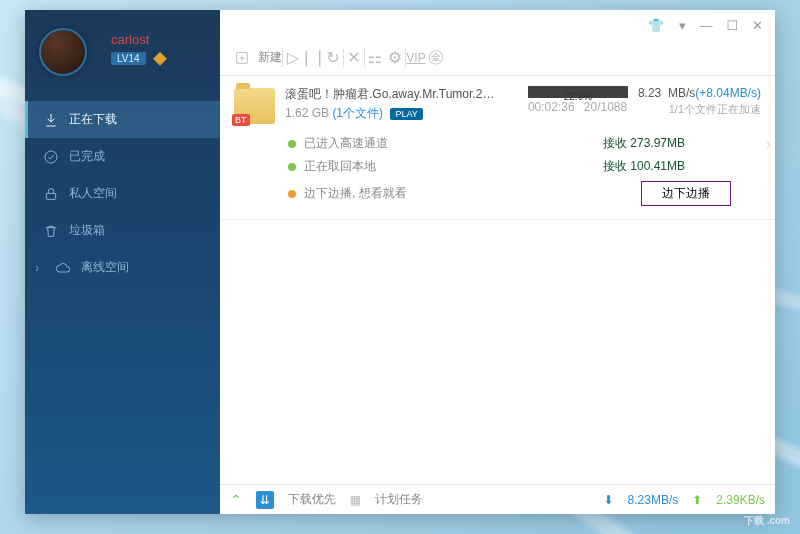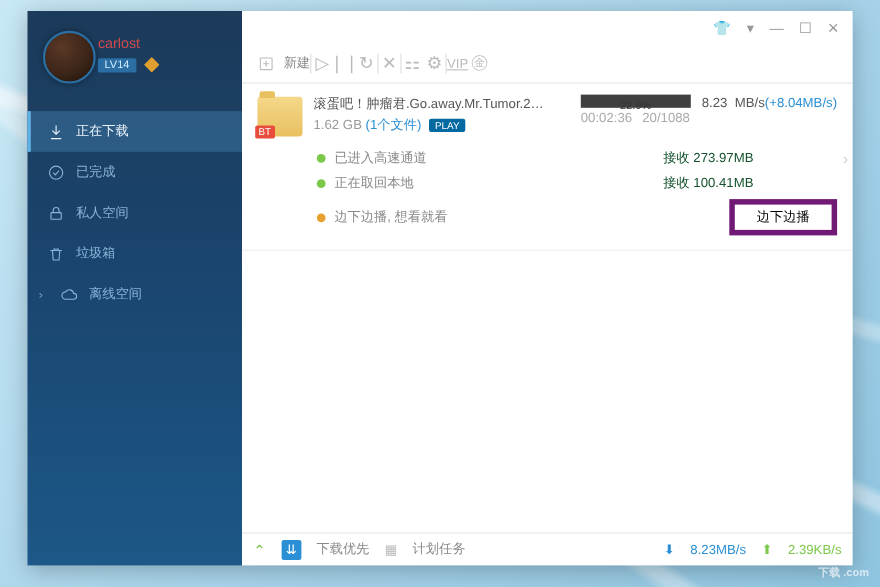--- a/index.html
+++ b/index.html
@@ -3,21 +3,21 @@
 <meta charset="utf-8">
 <style>
 *{margin:0;padding:0;box-sizing:border-box;font-family:"Microsoft YaHei",Arial,sans-serif;font-size:12px}
 body{width:800px;height:534px;background:linear-gradient(135deg,#c8e8f5 0%,#b0d8ed 40%,#8fc5e0 100%);position:relative;overflow:hidden}
 .rays{position:absolute;inset:0;background:
  linear-gradient(25deg,transparent 48%,rgba(255,255,255,.4) 49%,rgba(255,255,255,.4) 50%,transparent 51%),
  linear-gradient(15deg,transparent 58%,rgba(255,255,255,.3) 59%,rgba(255,255,255,.3) 60%,transparent 61%),
  linear-gradient(35deg,transparent 38%,rgba(255,255,255,.35) 39%,rgba(255,255,255,.35) 40%,transparent 41%);pointer-events:none}
 .win{position:absolute;left:25px;top:10px;right:25px;bottom:20px;display:flex;box-shadow:0 4px 20px rgba(0,0,0,.25)}
 .sidebar{width:195px;background:linear-gradient(180deg,#1c3a5a 0%,#1a4670 50%,#1d5888 100%);color:#8ab4d8;display:flex;flex-direction:column}
-.profile{padding:18px 14px 10px;display:flex;gap:2px;align-items:flex-start}
+.profile{padding:18px 14px 10px;display:flex;gap:24px;align-items:flex-start}
 .avatar{width:48px;height:48px;border-radius:50%;background:radial-gradient(circle at 35% 30%,#5a3826 0%,#3a2418 60%,#1a1008 100%);border:2px solid #2a6ea3;box-shadow:0 0 6px rgba(0,0,0,.4)}
 .uinfo{padding-top:4px}
 .uname{color:#d24b4b;font-size:13px;margin-bottom:4px}
 .lvl{display:inline-block;background:#2a6ea3;color:#d4edff;font-size:10px;padding:1px 6px;border-radius:2px}
 .dia{display:inline-block;width:14px;height:14px;background:#e0a030;clip-path:polygon(50% 0,100% 50%,50% 100%,0 50%);margin-left:4px;vertical-align:middle}
 .menu{margin-top:15px;flex:1}
 .mi{display:flex;align-items:center;gap:10px;padding:10px 18px;font-size:13px;cursor:pointer}
 .mi.active{background:rgba(96,177,229,.25);border-left:3px solid #60b1e5;color:#eaf4fc;padding-left:15px}
 .mi .ic{width:16px;height:16px;display:flex;align-items:center;justify-content:center}
 .mi.sub{padding-left:10px}
@@ -46,21 +46,21 @@
 .pct{position:absolute;inset:0;text-align:center;font-size:10px;color:#333;line-height:10px}
 .ptime{color:#aaa;font-size:11px;margin-top:2px}
 .speed{text-align:right;color:#555;font-size:12px;white-space:nowrap}
 .speed .bonus{color:#2a8fd4}
 .accel{color:#aaa;font-size:11px;margin-top:2px}
 .details{margin-left:54px;margin-top:8px}
 .dline{display:flex;align-items:center;gap:8px;font-size:12px;color:#888;padding:3px 0}
 .dot{width:8px;height:8px;border-radius:50%}
 .dot.g{background:#7cc84a}.dot.o{background:#e8a030}
 .recv{margin-left:auto;margin-right:76px;color:#14532d}
-.playbtn{margin-left:auto;padding:3px 20px;border:5px solid #701a75;background:#fff;font-size:12px;cursor:pointer}
+.playbtn{margin-left:auto;margin-right:30px;padding:3px 20px;border:1px solid #701a75;background:#fff;font-size:12px;cursor:pointer}
 .rarrow{position:absolute;right:4px;top:60px;color:#ccc;font-size:14px}
 .status{height:30px;border-top:1px solid #e5e5e5;display:flex;align-items:center;gap:14px;padding:0 10px;font-size:12px;color:#888}
 .st-ic{width:18px;height:18px;display:flex;align-items:center;justify-content:center;border-radius:2px}
 .st-blue{background:#2a8fd4;color:#fff}
 .st-grn{color:#7cc84a;font-size:14px}
 .dn{color:#2a8fd4}.up{color:#7cc84a}
 .wm{position:absolute;right:10px;bottom:6px;color:#fff;font-size:18px;font-weight:bold;opacity:.65}
 .wm small{font-size:10px;display:block;text-align:right;margin-top:-4px}
 svg{width:16px;height:16px;stroke:currentColor;fill:none;stroke-width:1.5}
 </style>
@@ -175,20 +175,21 @@
             <div class="bar">
               <div class="bar-fill" style="width:22.9%"></div>
               <div class="pct">22.9%</div>
             </div>
             <div class="ptime">
               <span>00:02:36</span>&nbsp;&nbsp;&nbsp;<span>20/1088</span>
             </div>
           </div>
           <div class="speed">
             <span>8.23</span>&nbsp;&nbsp;<span>MB/s</span><span class="bonus">(+8.04MB/s)</span>
+            <div class="accel">1/1个文件正在加速</div>
           </div>
         </div>
         <div class="details">
           <div class="dline">
             <span class="dot g"></span>
             <span>已进入高速通道</span>
             <span class="recv">接收 273.97MB</span>
           </div>
           <div class="dline">
             <span class="dot g"></span>

